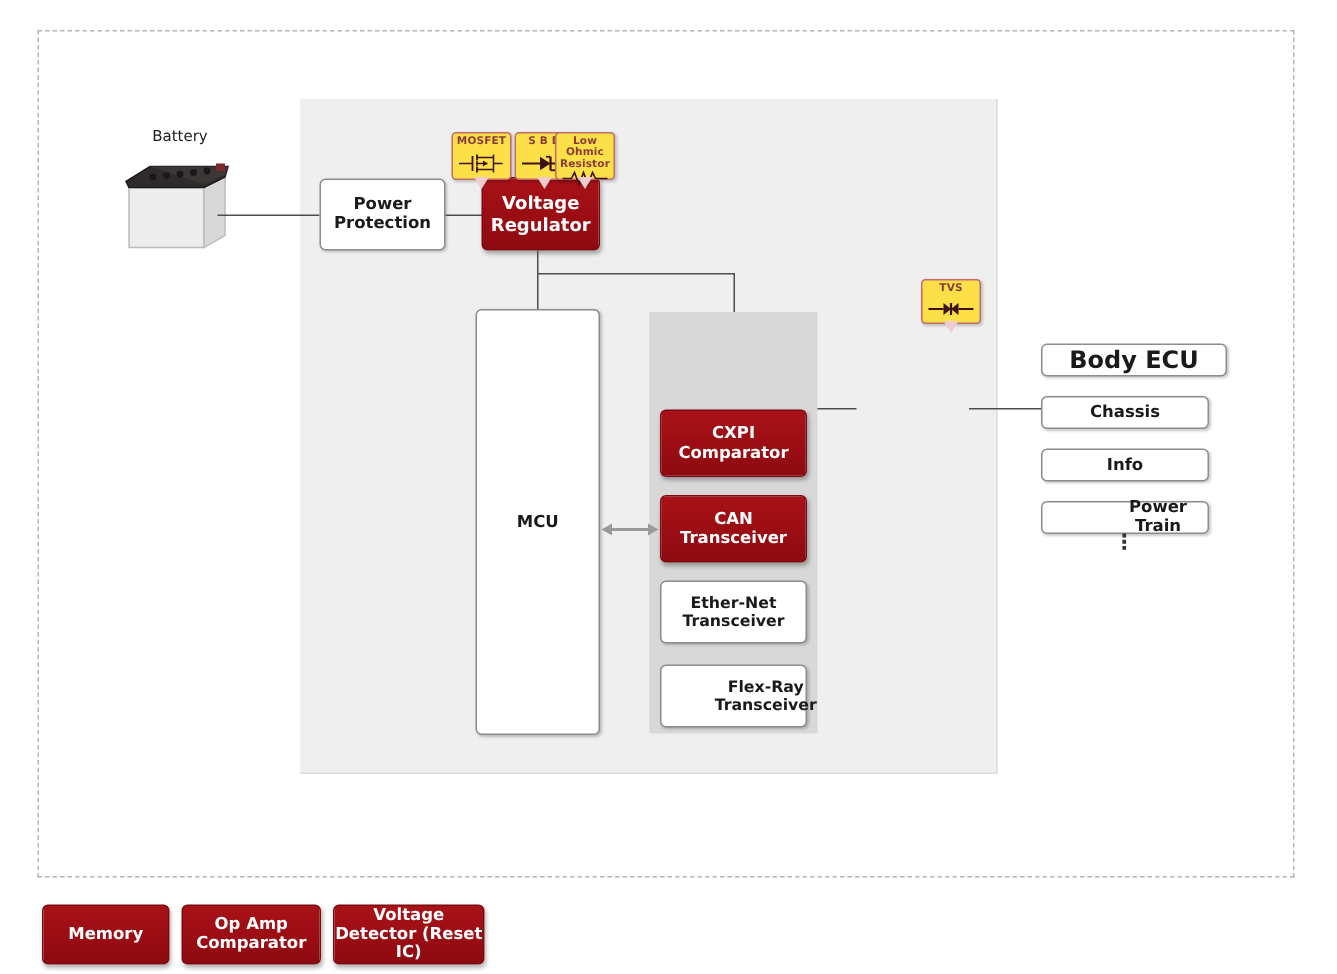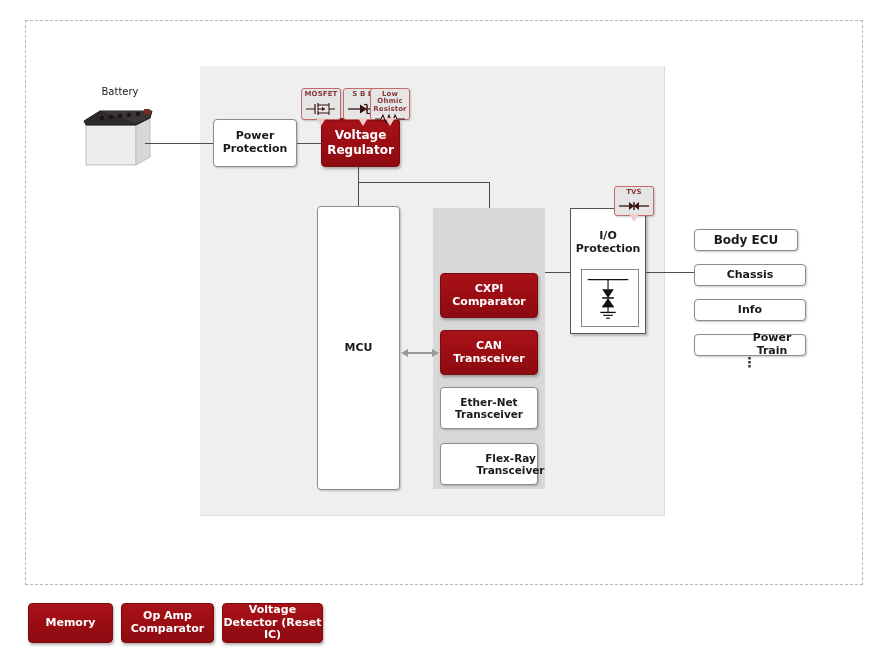--- a/index.html
+++ b/index.html
@@ -37,21 +37,21 @@
   .box-red{
     background:#9e0f16;
     background:linear-gradient(180deg,#a81218 0%,#9a0d13 55%,#8d0b11 100%);
     border:1px solid #7d0a10;color:#ffffff;
     box-shadow:1px 2px 3px rgba(0,0,0,.30);
   }
 
   
   .callout{
     position:absolute;box-sizing:border-box;
-    background:#e5e5e5;border:1px solid #c36a6a;border-radius:3px;
+    background:#fde047;border:1px solid #c36a6a;border-radius:3px;
     box-shadow:1px 1px 2px rgba(0,0,0,.20);
     display:flex;flex-direction:column;align-items:center;justify-content:flex-start;
     padding-top:2px;
   }
   .callout .cap{
     font-size:7px;color:#8a3a3a;font-weight:bold;letter-spacing:.1px;
     line-height:1.05;text-align:center;white-space:pre-line;
   }
   .callout .sym{flex:1;display:flex;align-items:center;justify-content:center;width:100%;}
   .callout .tail{
@@ -208,55 +208,38 @@
   <div class="dblarrow" style="left:401px;top:344px;width:38px;height:12px;">
     <svg viewBox="0 0 38 12" width="38" height="12">
       <line x1="6" y1="6" x2="32" y2="6" stroke="#9a9a9a" stroke-width="2"></line>
       <polygon points="0,6 7,2 7,10" fill="#9a9a9a"></polygon>
       <polygon points="38,6 31,2 31,10" fill="#9a9a9a"></polygon>
     </svg>
   </div>
 
   <div class="wire wire-h" style="left:545px;top:272px;width:26px;"></div>
 
-  <div style="position:absolute;left:570px;top:208px;width:76px;height:126px;background:#fff;border:1px solid #555;box-sizing:border-box;box-shadow:2px 2px 2px rgba(0,0,0,.22);">
-    <div style="position:absolute;left:0;top:20px;width:100%;text-align:center;font-size:11px;font-weight:bold;color:#1a1a1a;line-height:1.2;">I/O Protection</div>
-    <div style="position:absolute;left:10px;top:60px;width:56px;height:56px;border:1px solid #888;background:#fff;">
-      <svg viewBox="0 0 56 56" width="54" height="54">
-        <line x1="6" y1="10" x2="48" y2="10" stroke="#111" stroke-width="1.4"></line>
-        <line x1="27" y1="10" x2="27" y2="20" stroke="#111" stroke-width="1.2"></line>
-        <polygon points="21,20 33,20 27,29" fill="#111"></polygon>
-        <line x1="21" y1="29" x2="33" y2="29" stroke="#111" stroke-width="1.6"></line>
-        <polygon points="21,38 33,38 27,29" fill="#111"></polygon>
-        <line x1="21" y1="38" x2="33" y2="38" stroke="#111" stroke-width="1.6"></line>
-        <line x1="27" y1="38" x2="27" y2="44" stroke="#111" stroke-width="1.2"></line>
-        <line x1="19" y1="44" x2="35" y2="44" stroke="#111" stroke-width="1.4"></line>
-        <line x1="22" y1="47" x2="32" y2="47" stroke="#111" stroke-width="1.2"></line>
-        <line x1="25" y1="50" x2="29" y2="50" stroke="#111" stroke-width="1.2"></line>
-      </svg>
-    </div>
-  </div>
 
   <div class="callout" style="left:614px;top:186px;width:40px;height:30px;">
     <div class="cap">TVS</div>
     <div class="sym">
       <svg viewBox="0 0 34 12" width="34" height="12">
         <line x1="2" y1="6" x2="12" y2="6" stroke="#3a1010" stroke-width="1.3"></line>
         <polygon points="12,2 12,10 17,6" fill="#3a1010"></polygon>
         <line x1="17" y1="2" x2="17" y2="10" stroke="#3a1010" stroke-width="1.5"></line>
         <polygon points="22,2 22,10 17,6" fill="#3a1010"></polygon>
         <line x1="22" y1="6" x2="32" y2="6" stroke="#3a1010" stroke-width="1.3"></line>
       </svg>
     </div>
     <div class="tail" style="left:14px;"></div>
   </div>
 
   <div class="wire wire-h" style="left:646px;top:272px;width:48px;"></div>
 
-  <div class="box box-white" style="left:694px;top:229px;width:104px;height:22px;font-size:12px;">
+  <div class="box box-white" style="left:694px;top:229px;width:124px;height:22px;font-size:16px;">
     <span>Body ECU</span>
   </div>
   <div class="box box-white" style="left:694px;top:264px;width:112px;height:22px;font-size:11px;">
     <span>Chassis</span>
   </div>
   <div class="box box-white" style="left:694px;top:299px;width:112px;height:22px;font-size:11px;">
     <span>Info</span>
   </div>
   <div class="box box-white" style="left:694px;top:334px;width:112px;height:22px;font-size:11px;padding-left:44px;">
     <span>Power Train</span>

